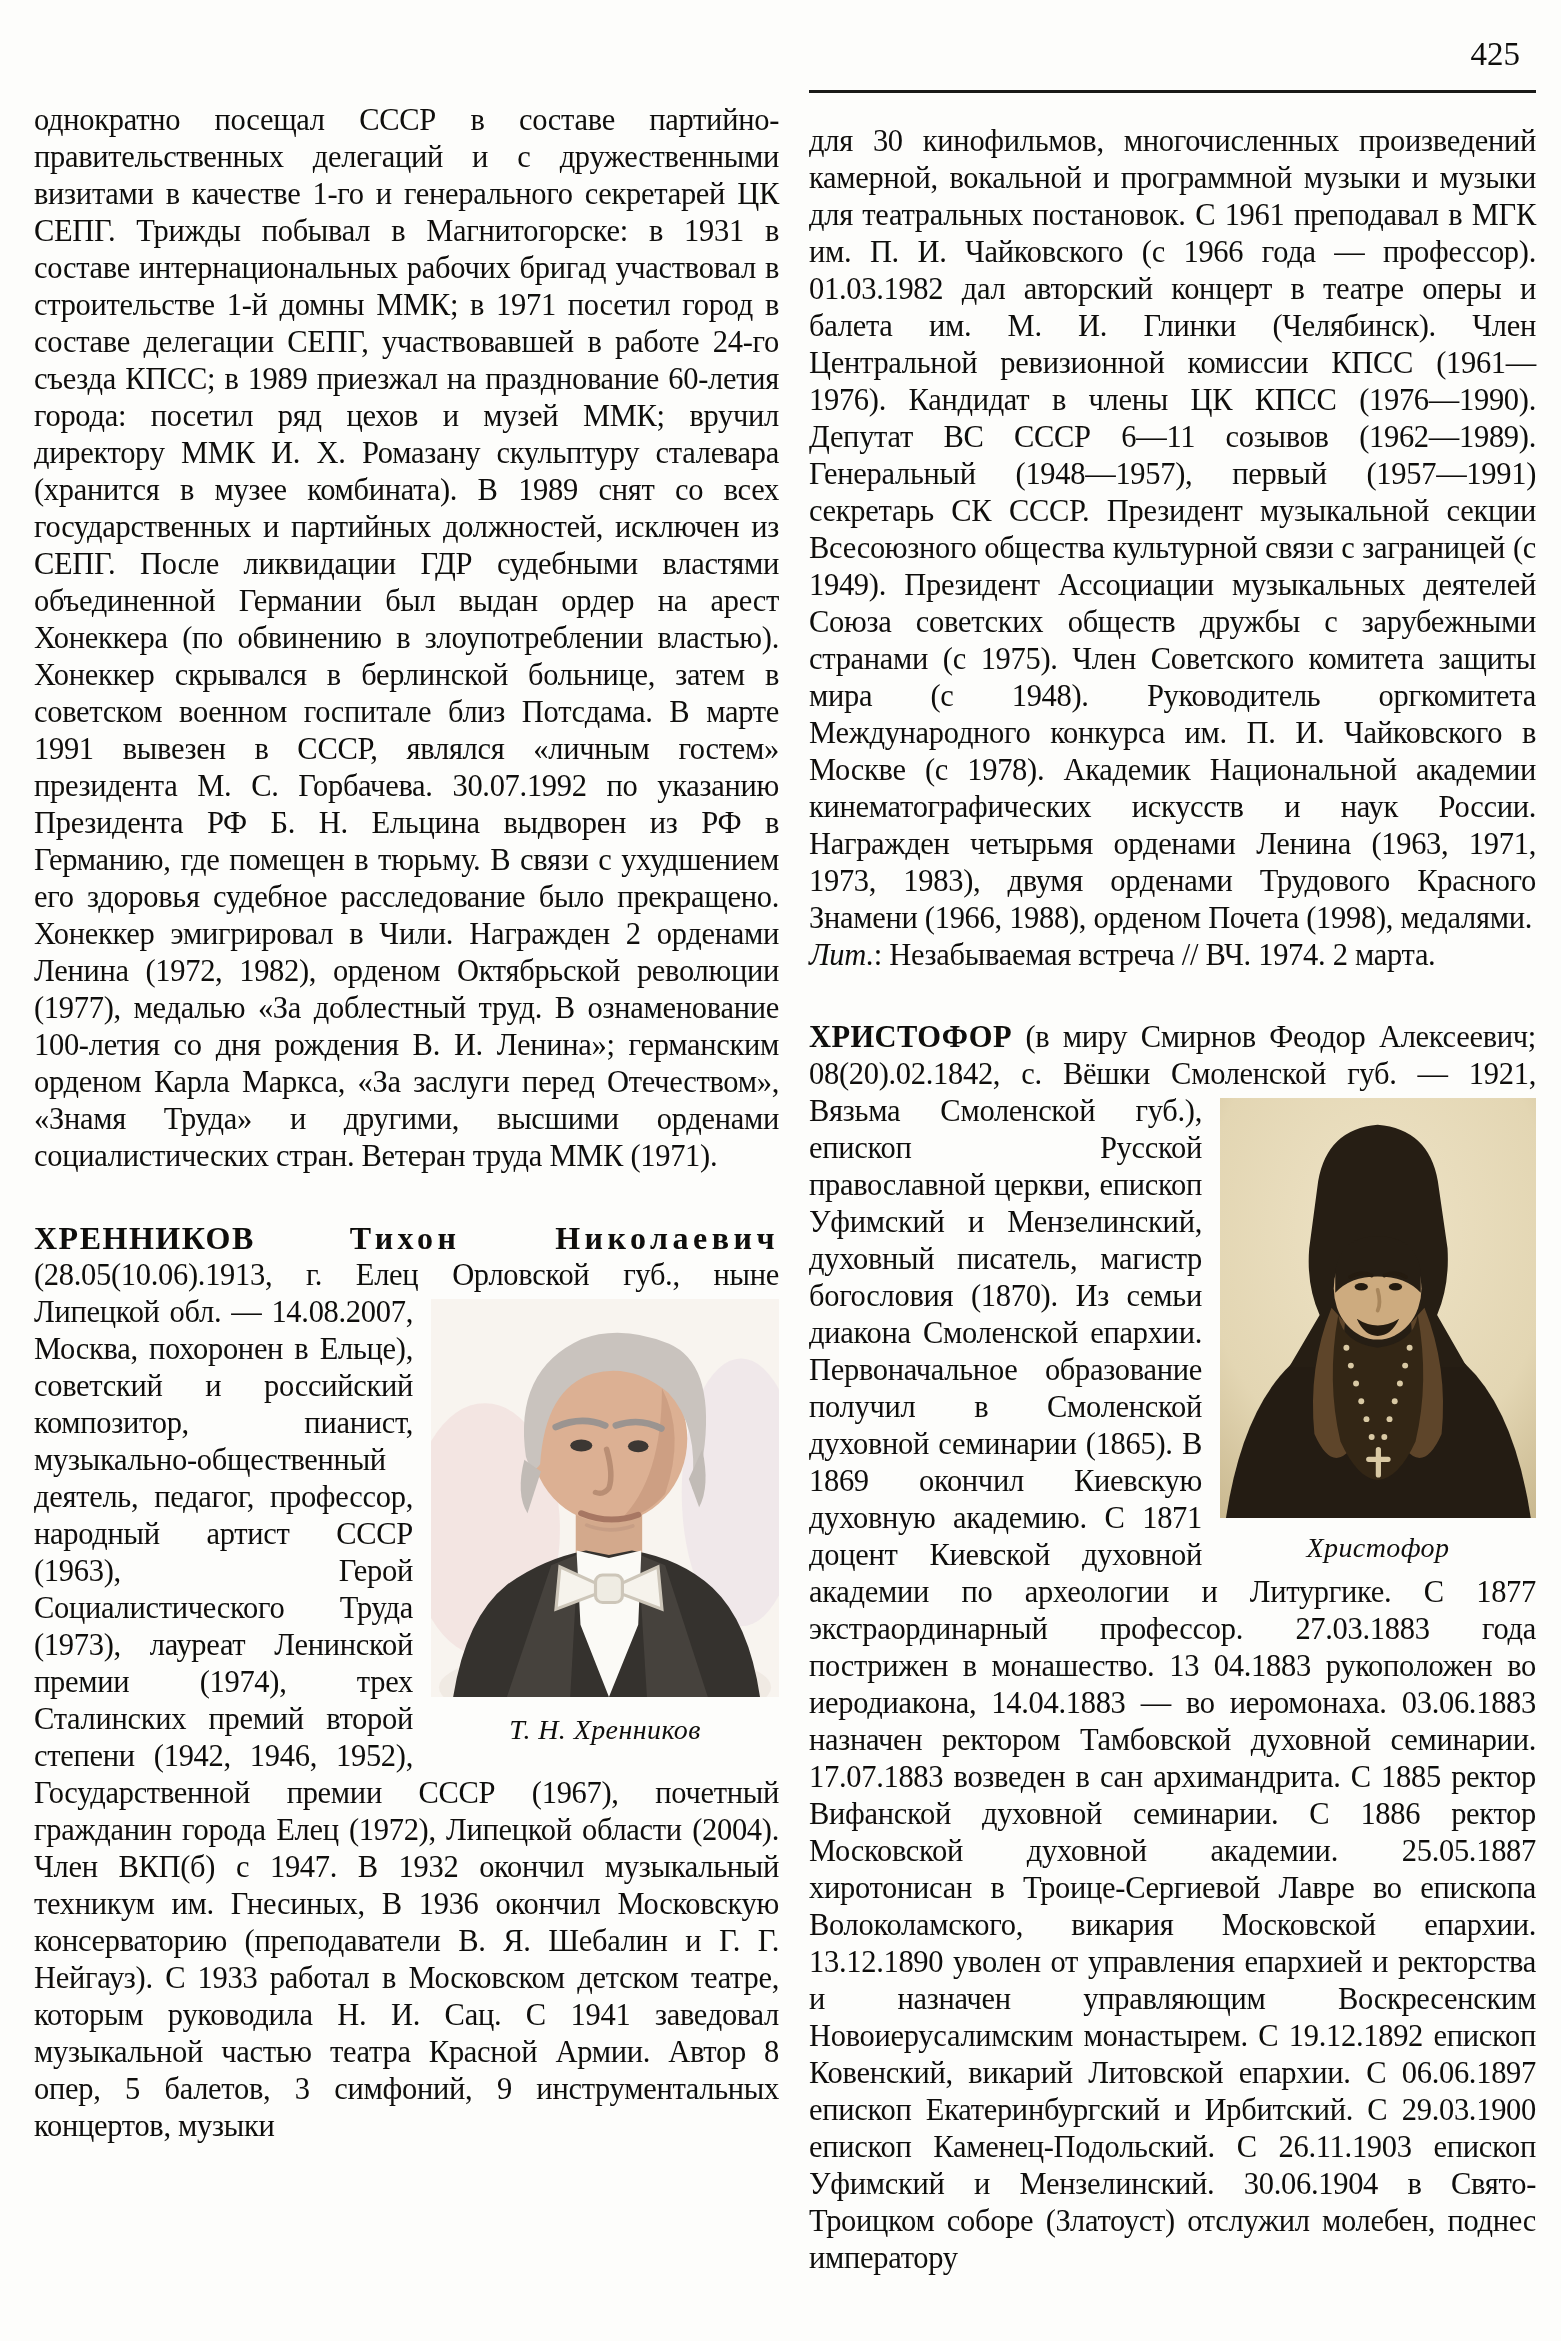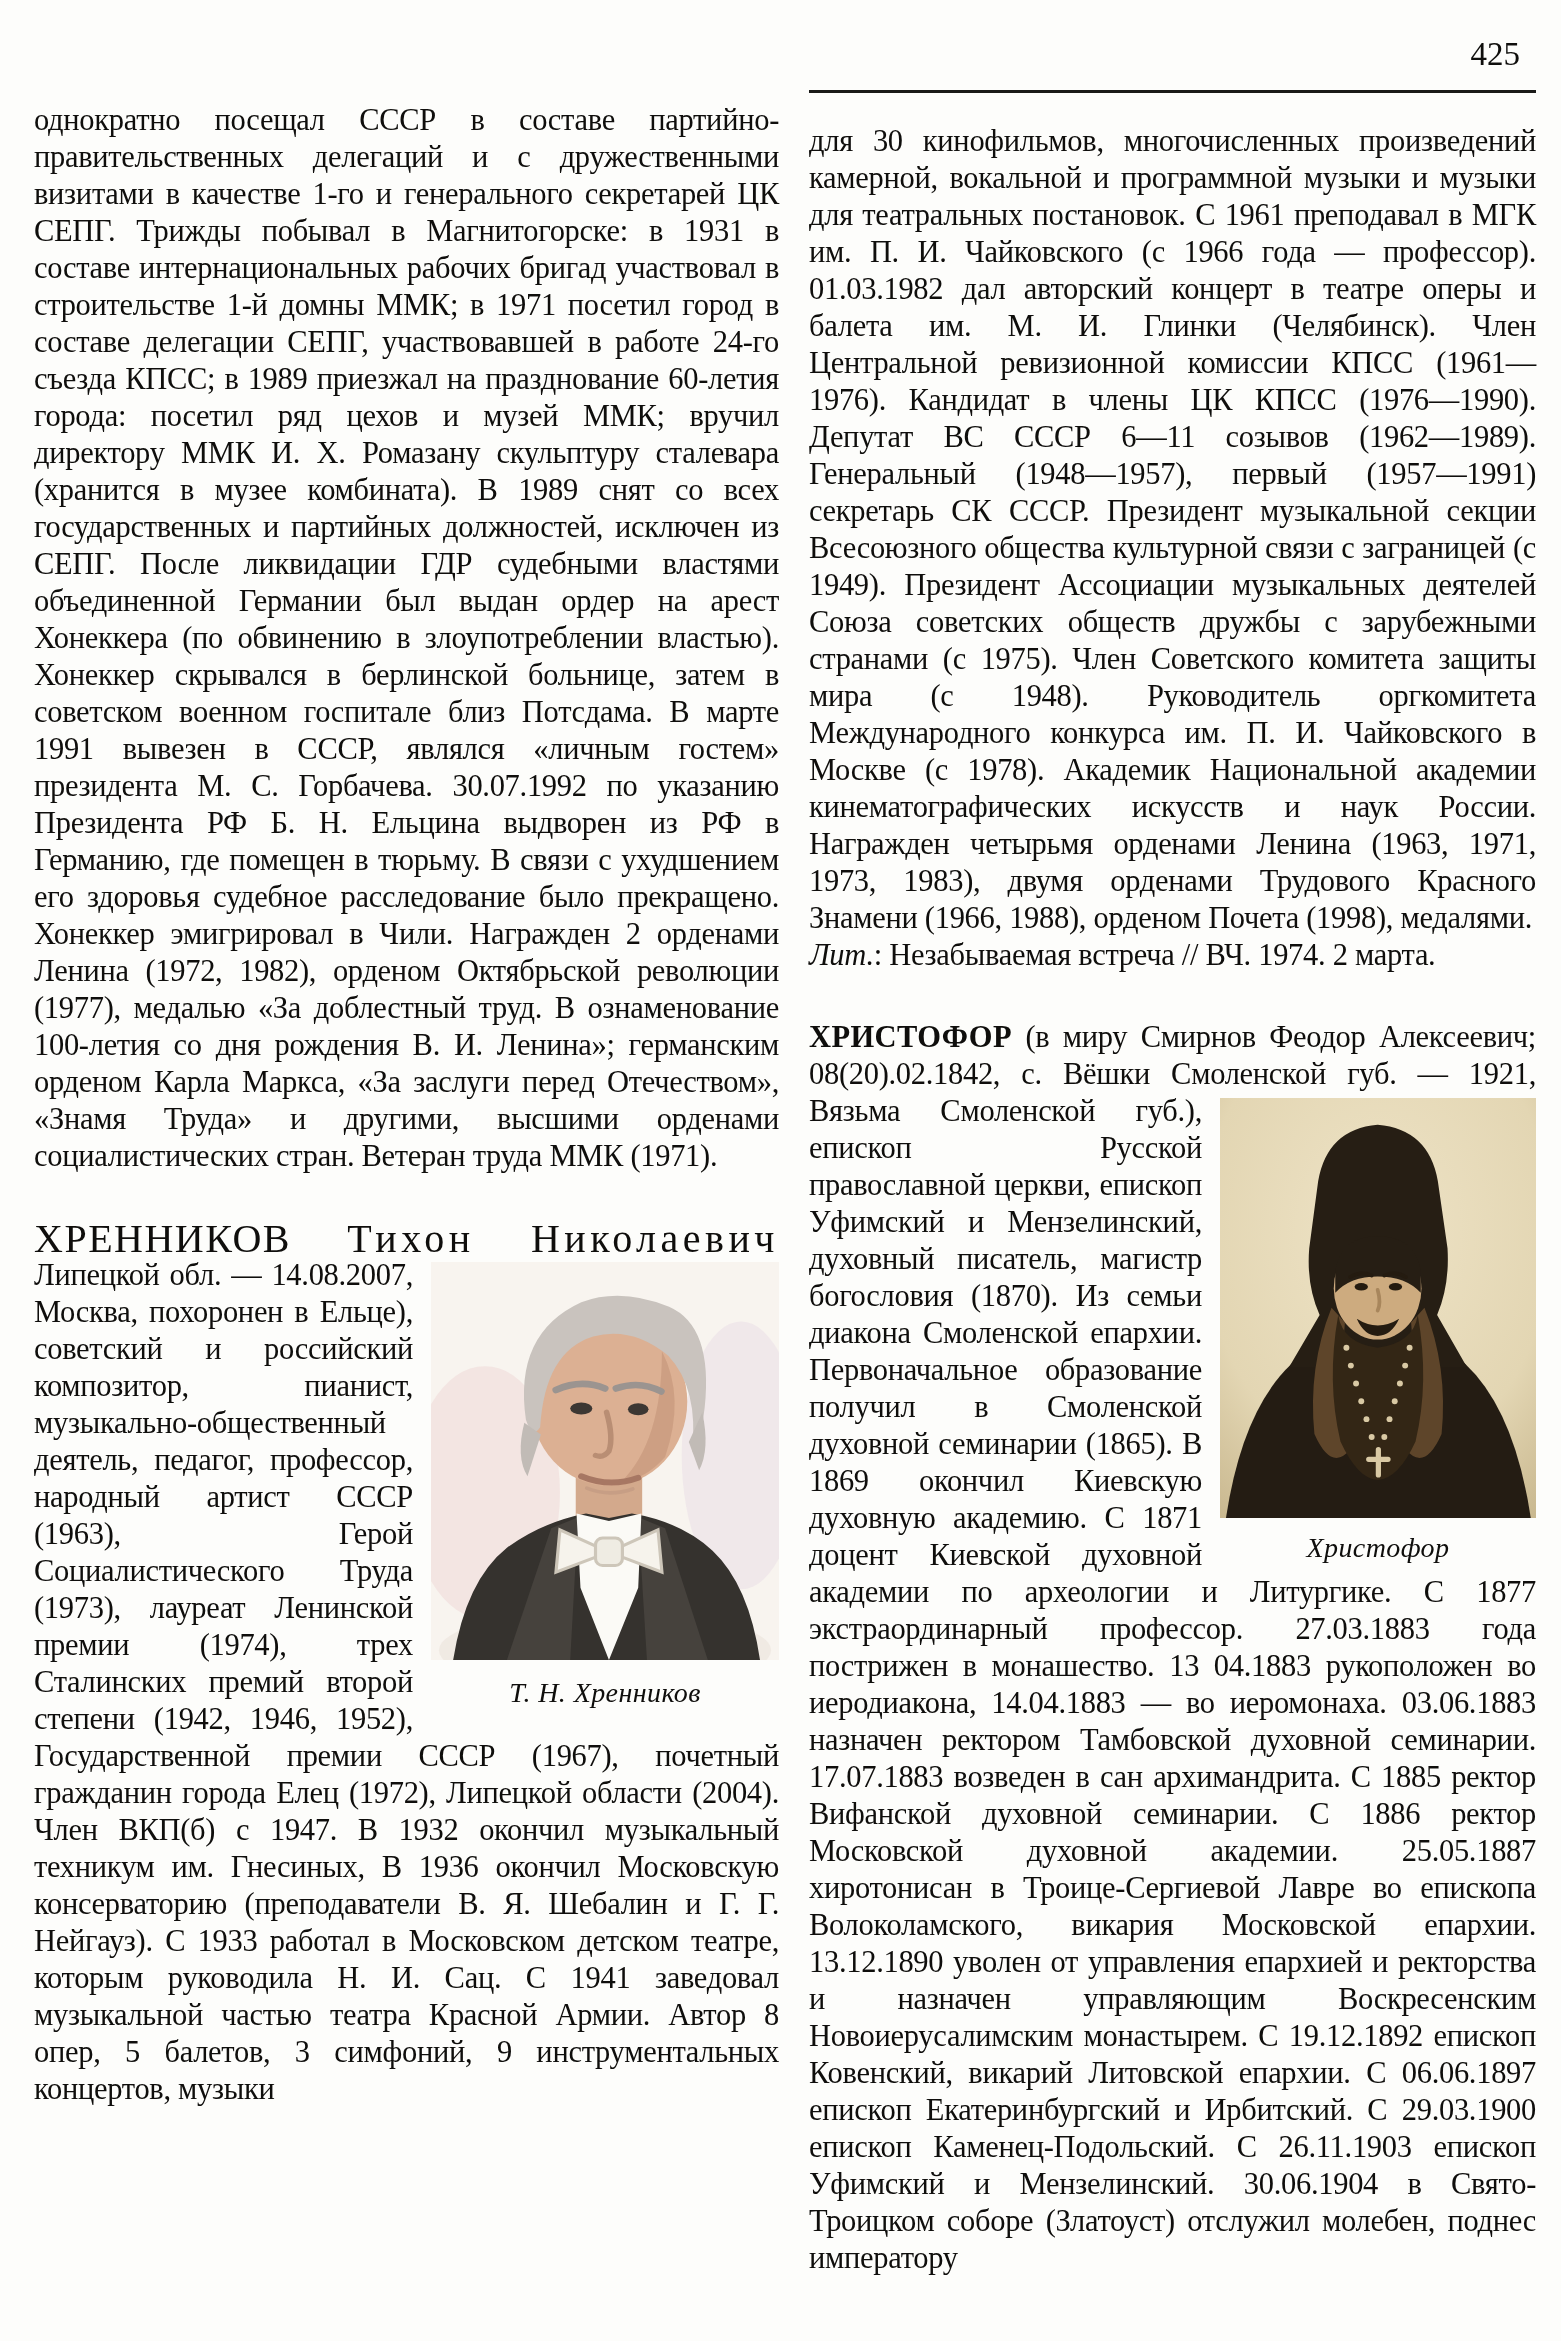--- a/index.html
+++ b/index.html
@@ -18,21 +18,21 @@
   .para { text-align:justify; margin:0; }
   .first-left { margin-top:83px; }
   .page-header { }
   .page-number { text-align:right; font-size:33px; letter-spacing:0; line-height:39px; margin:16px; }
   .header-rule { border:none; border-top:3.7px solid #1a1a18; margin:12px 0 0 0; }
   .first-right { margin-top:30px; }
   .lit-label { font-style:italic; }
   .entry { margin-top:45px; }
   .entry-heading {
     display:flex; justify-content:space-between;
-    font-weight:normal; font-size:40px; letter-spacing:1.5px; line-height:37px;
+    font-weight:bold; font-size:32px; letter-spacing:1.5px; line-height:37px;
     margin:0 0 0 0; white-space:nowrap;
   }
   .entry-heading .hn { letter-spacing:4.5px; }
   .inline-heading { font-weight:bold; letter-spacing:0.4px; }
   .photo-float {
     float:right; display:block;
     margin:4.5px 0 6px 18px;
   }
   .fig-khrennikov { width:348px; }
   .fig-khristofor { width:316px; }
@@ -56,21 +56,21 @@
     </div>
 
 
     <section class="entry">
       <div class="entry-heading">
         <span>ХРЕННИКОВ</span>
         <span class="hn">Тихон</span>
         <span class="hn">Николаевич</span>
       </div>
       <div class="para">
-        <span class="photo-float fig-khrennikov">
+        <span>(28.05(10.06).1913, г. Елец Орловской губ., ныне </span><span class="photo-float fig-khrennikov">
             <span class="photo">
               <svg viewBox="0 0 440 535" preserveAspectRatio="none" height="398">
             <rect width="440" height="535" fill="#f8f4ef"></rect>
             <ellipse cx="68" cy="310" rx="95" ry="170" fill="#f2e2df" opacity="0.85"></ellipse>
             <ellipse cx="392" cy="260" rx="75" ry="180" fill="#ece3e8" opacity="0.7"></ellipse>
             <ellipse cx="220" cy="522" rx="210" ry="55" fill="#efe8e0" opacity="0.85"></ellipse>
             <rect x="183" y="262" width="84" height="92" fill="#d3a98c"></rect>
             <path d="M28 535 Q44 428 96 384 Q142 349 196 338 L225 344 L254 338 Q316 349 356 388 Q402 434 416 535 Z" fill="#35322e"></path>
             <path d="M96 535 L152 358 L186 343 L176 535 Z" fill="#46423d"></path>
             <path d="M350 535 L296 358 L262 343 L273 535 Z" fill="#46423d"></path>

